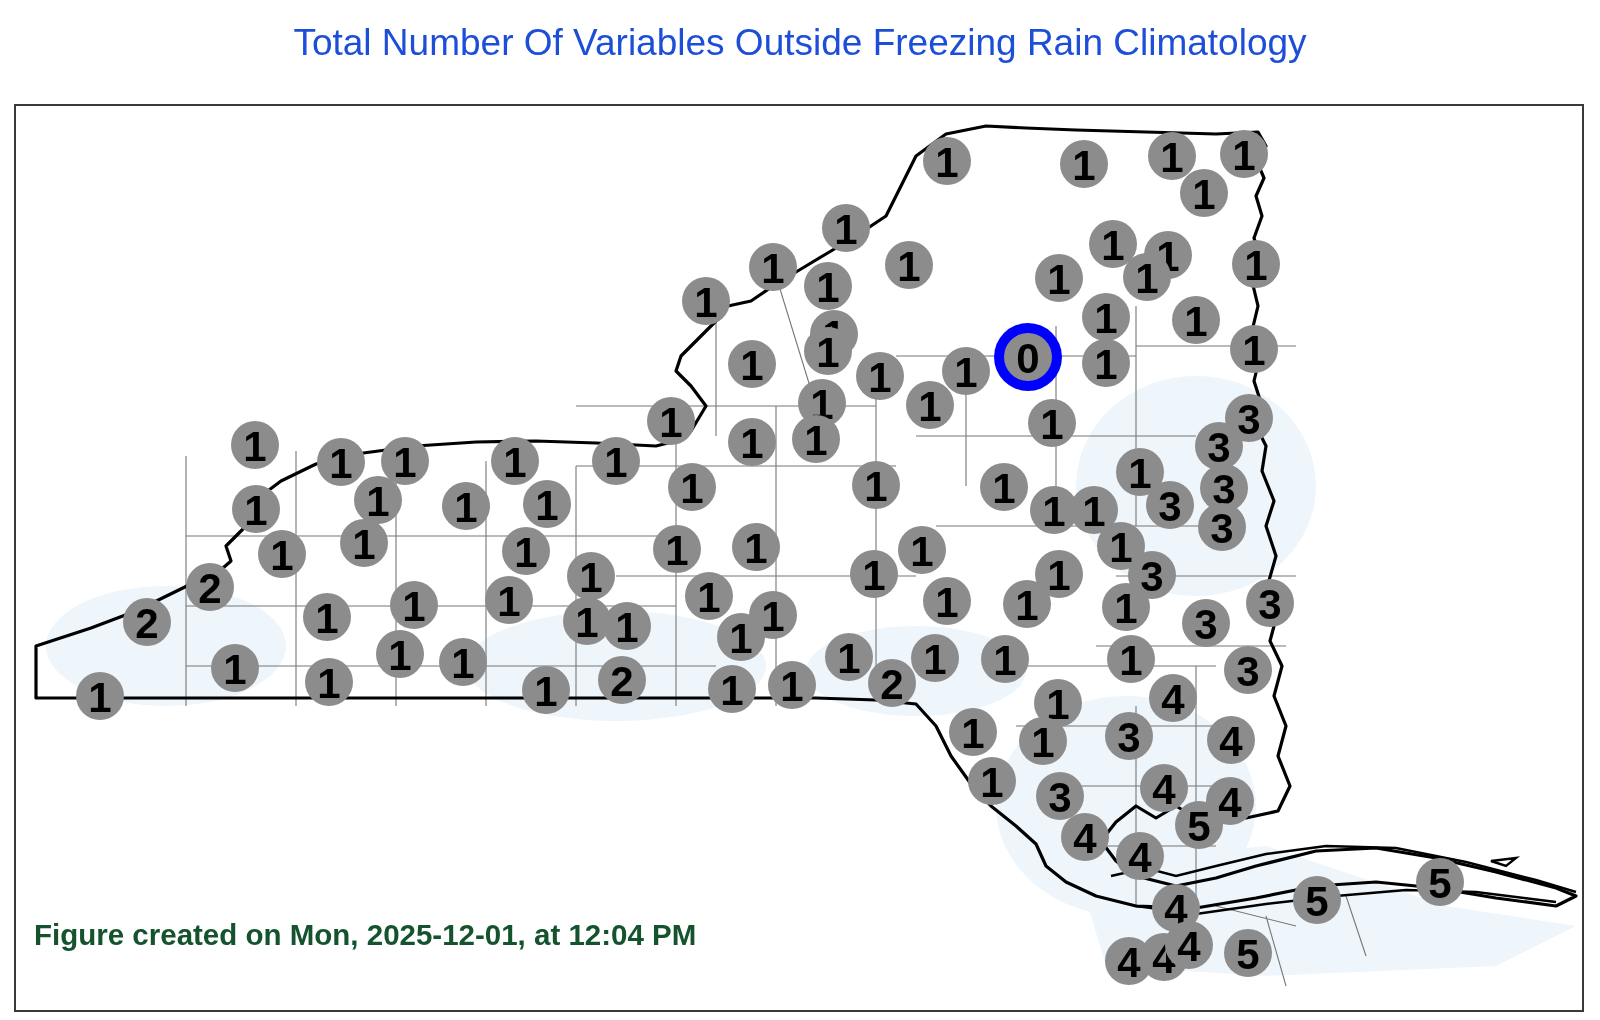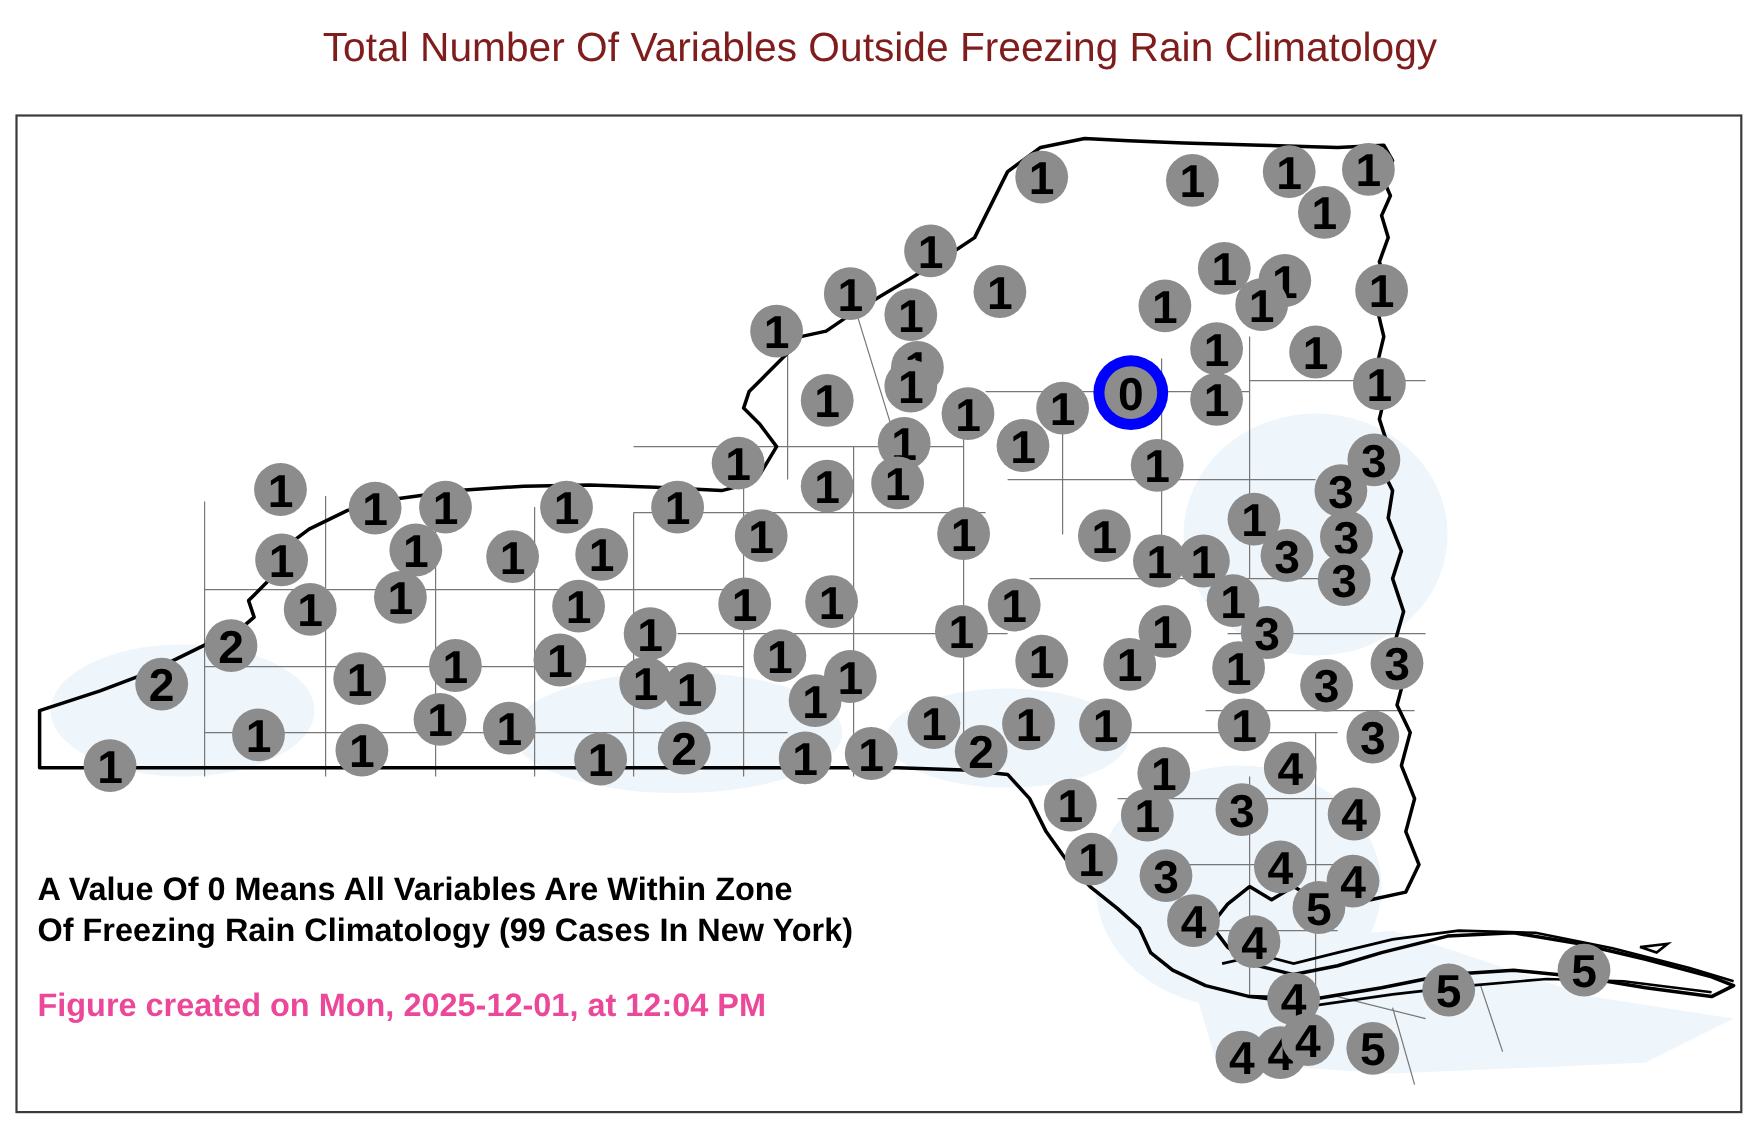--- a/index.html
+++ b/index.html
@@ -1,39 +1,39 @@
 <!DOCTYPE html>
 <html><head>
 <meta charset="utf-8">
 <style>
   html,body{margin:0;padding:0;background:#ffffff;}
   body{width:1600px;height:1020px;position:relative;overflow:hidden;
        font-family:"Liberation Sans", sans-serif;}
 
   #figure-title{
     position:absolute; left:0; top:22px; width:1600px; text-align:center;
-    font-size:37px; font-weight:400; color:#7f1d1d; letter-spacing:0px;
+    font-size:37px; font-weight:400; color:#1d4ed8; letter-spacing:0px;
   }
 
   #plot-frame{
     position:absolute; left:14px; top:104px; width:1570px; height:908px;
     border:2px solid #3a3a3a; background:#ffffff; box-sizing:border-box;
     overflow:hidden;
   }
 
   #map-svg{position:absolute; left:0; top:0; width:1570px; height:908px;}
 
   #annotation-block{
     position:absolute; left:18px; top:684px; width:1010px;
     font-size:29.5px; font-weight:bold; color:#000; line-height:1.26;
     white-space:pre-line; pointer-events:none;
   }
   #figure-date{
-    position:absolute; left:18px; top:792px;
-    font-size:29.5px; font-weight:bold; color:#ec4899;
+    position:absolute; left:18px; top:812px;
+    font-size:29.5px; font-weight:bold; color:#14532d;
   }
   #credit-line{
     position:absolute; left:18px; top:862px;
     font-size:16.5px; font-weight:bold; color:#8a8a8a;
   }
 
   .marker-num{
     font-family:"Liberation Sans", sans-serif;
     font-weight:bold; text-anchor:middle; dominant-baseline:central;
     fill:#000000;
@@ -546,16 +546,14 @@
       <g>
         <circle cx="1173" cy="839" r="24" fill="#8c8c8c"></circle>
         <text x="1173" y="840" class="marker-num" font-size="42" fill="#000000">4</text>
       </g>
       <g>
         <circle cx="1232" cy="847" r="24" fill="#8c8c8c"></circle>
         <text x="1232" y="848" class="marker-num" font-size="42" fill="#000000">5</text>
       </g>
     </svg>
 
-  <div id="annotation-block">A Value Of 0 Means All Variables Are Within Zone
-Of Freezing Rain Climatology (99 Cases In New York)</div>
   <div id="figure-date">Figure created on Mon, 2025-12-01, at 12:04 PM</div>
 </div>
 
 </body></html>

